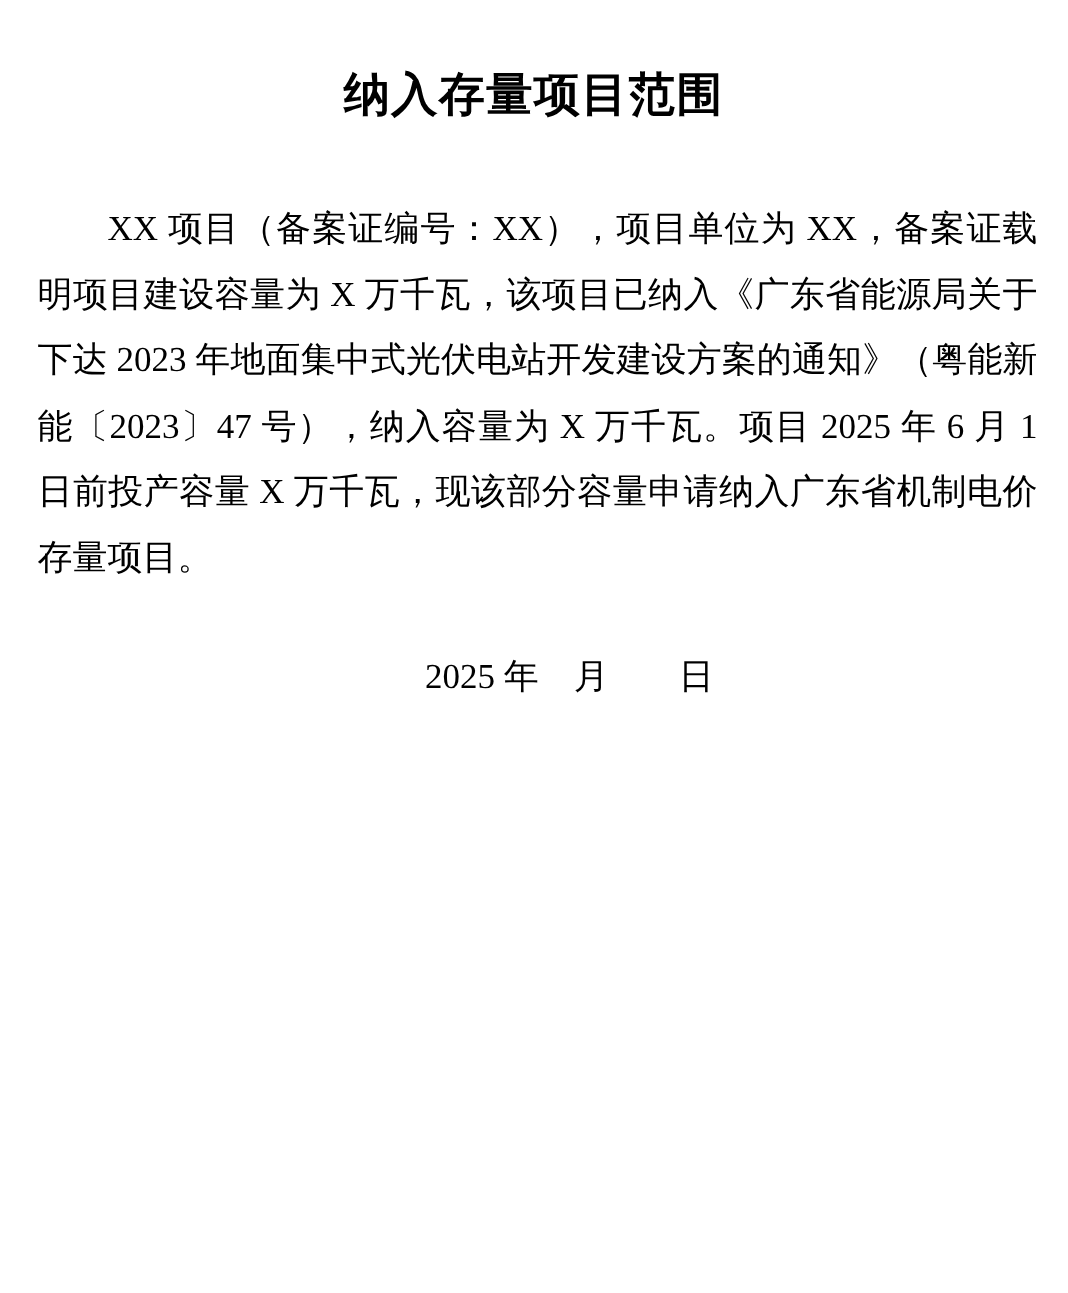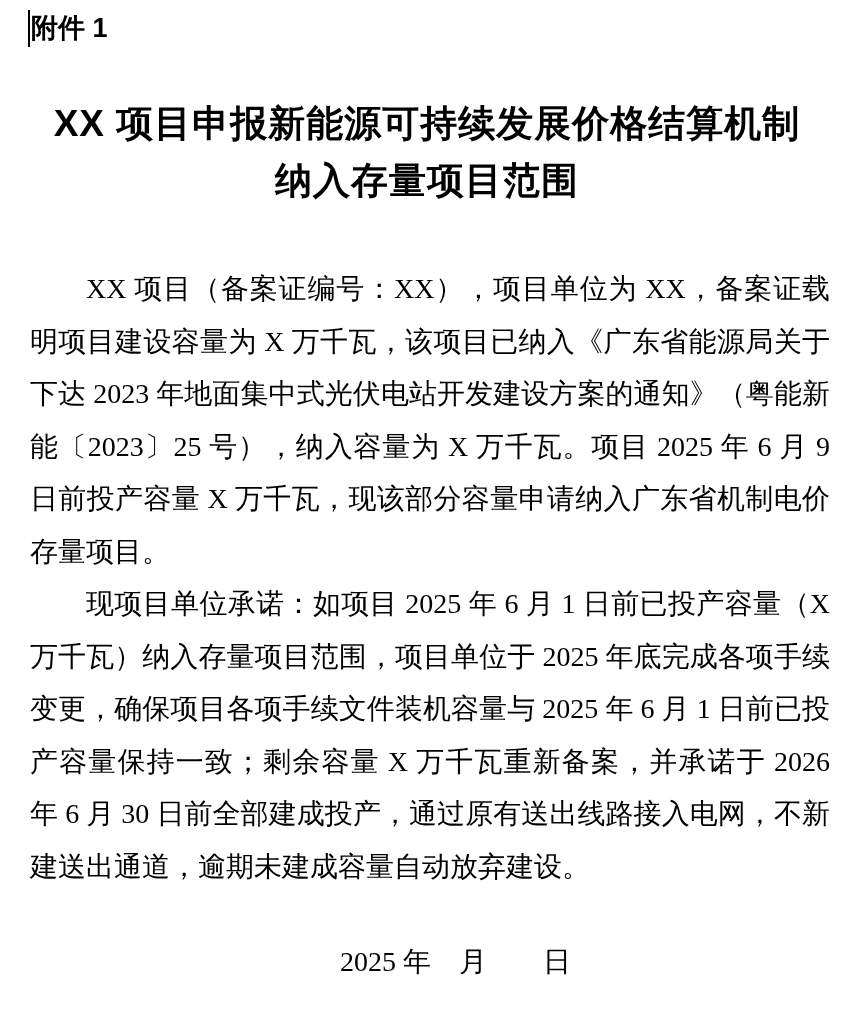--- a/index.html
+++ b/index.html
@@ -67,32 +67,26 @@
   }
   .signature-block div {
     white-space: pre;
   }
 </style>
 </head>
 <body>
 
 <div class="page">
 
-  <div class="attachment-row">
-    <span class="text-cursor"></span>
-    <span class="attachment-label">附件 1</span>
-  </div>
 
   <div class="doc-title">
-    <div>XX 项目申报新能源可持续发展价格结算机制</div>
     <div>纳入存量项目范围</div>
   </div>
 
   <div class="body-text">
-    <p>XX 项目（备案证编号：XX），项目单位为 XX，备案证载明项目建设容量为 X 万千瓦，该项目已纳入《广东省能源局关于下达 2023 年地面集中式光伏电站开发建设方案的通知》（粤能新能〔2023〕25 号），纳入容量为 X 万千瓦。项目 2025 年 6 月 9 日前投产容量 X 万千瓦，现该部分容量申请纳入广东省机制电价存量项目。</p>
-    <p>现项目单位承诺：如项目 2025 年 6 月 1 日前已投产容量（X 万千瓦）纳入存量项目范围，项目单位于 2025 年底完成各项手续变更，确保项目各项手续文件装机容量与 2025 年 6 月 1 日前已投产容量保持一致；剩余容量 X 万千瓦重新备案，并承诺于 2026 年 6 月 30 日前全部建成投产，通过原有送出线路接入电网，不新建送出通道，逾期未建成容量自动放弃建设。</p>
+    <p>XX 项目（备案证编号：XX），项目单位为 XX，备案证载明项目建设容量为 X 万千瓦，该项目已纳入《广东省能源局关于下达 2023 年地面集中式光伏电站开发建设方案的通知》（粤能新能〔2023〕47 号），纳入容量为 X 万千瓦。项目 2025 年 6 月 1 日前投产容量 X 万千瓦，现该部分容量申请纳入广东省机制电价存量项目。</p>
   </div>
 
   <div class="signature-block">
     <div>2025 年　月　　日</div>
   </div>
 
 </div>
 
 </body></html>

